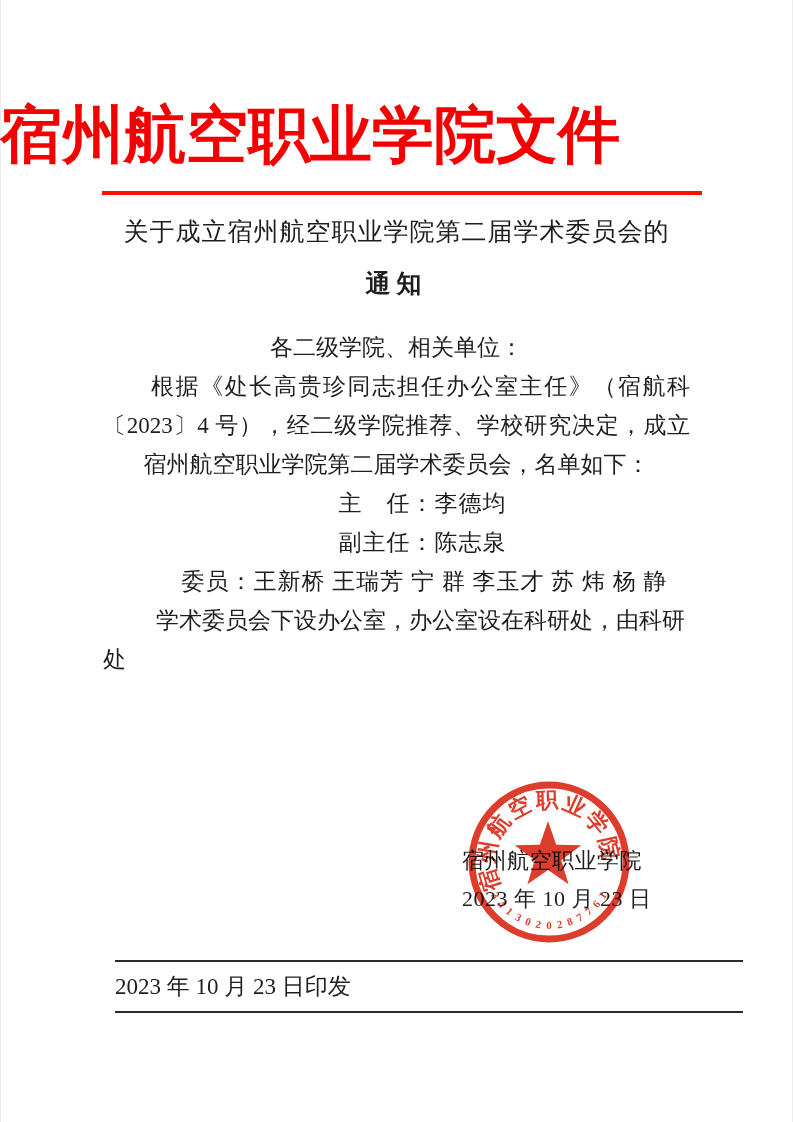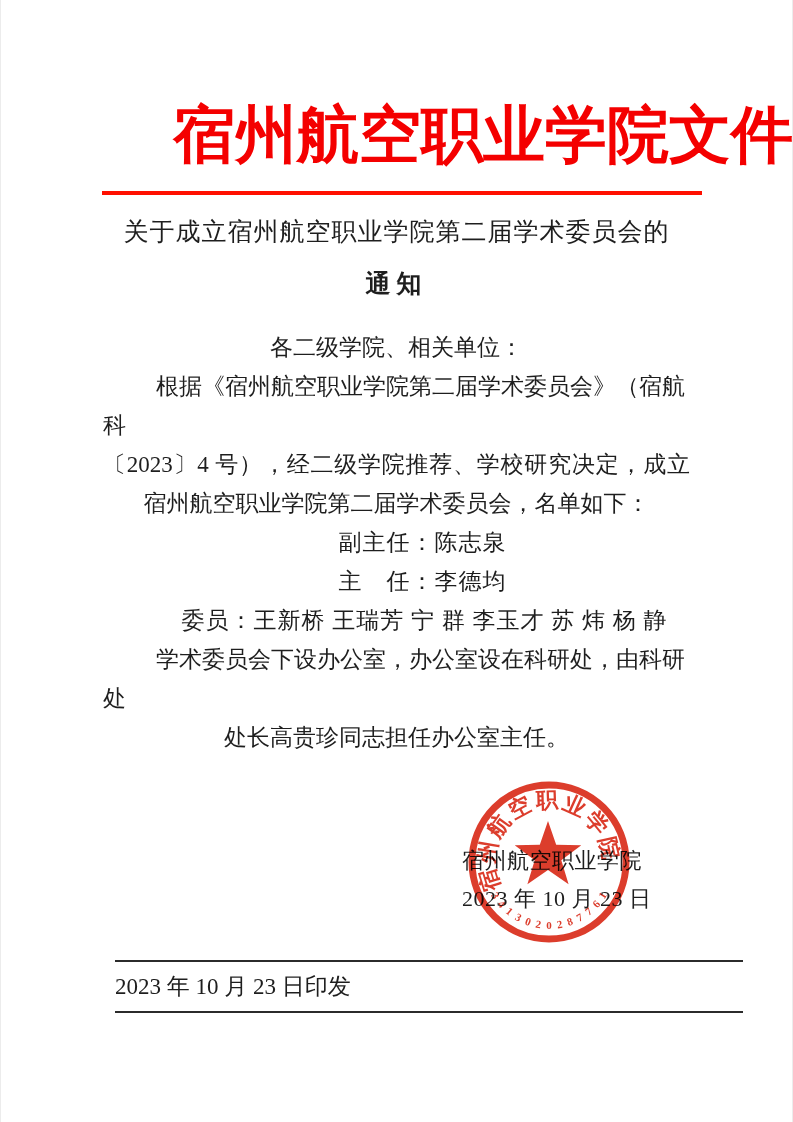--- a/index.html
+++ b/index.html
@@ -9,21 +9,21 @@
     margin:0 auto;
     background:#fff;
     box-sizing:border-box;
     font-family:"Liberation Serif","DejaVu Serif",serif;
     color:#1e1e1e;
     overflow:hidden;
     box-shadow:inset 1px 0 0 #ececec, inset -1px 0 0 #ececec;
   }
   .header-title{
     padding-top:96px;
-    text-align:right;
+    text-align:left;
     font-size:62px;
     line-height:78px;
     font-weight:bold;
     color:var(--header_red,#f40000);
     letter-spacing:0px;
     white-space:nowrap;
   }
   .doc-number{
     margin-top:46px;
     text-align:center;
@@ -99,28 +99,27 @@
   <div class="header-title">宿州航空职业学院文件</div>
 
 
   <div class="red-line"></div>
 
   <div class="notice-title">关于成立宿州航空职业学院第二届学术委员会的</div>
   <div class="notice-subtitle">通知</div>
 
   <div class="doc-body">
     <div>各二级学院、相关单位：</div>
-    <div class="l-indent l-fill">根据《宿州航空职业学院第二届学术委员会》（宿航科</div>
+    <div class="l-indent l-fill">根据《处长高贵珍同志担任办公室主任》（宿航科</div>
     <div class="l-fill">〔2023〕4 号），经二级学院推荐、学校研究决定，成立</div>
     <div>宿州航空职业学院第二届学术委员会，名单如下：</div>
+    <div class="l-name">主　任：李德均</div>
     <div class="l-name">副主任：陈志泉</div>
-    <div class="l-name">主　任：李德均</div>
     <div class="l-members">委员：王新桥 王瑞芳 宁 群 李玉才 苏 炜 杨 静</div>
     <div class="l-indent l-fill">学术委员会下设办公室，办公室设在科研处，由科研处</div>
-    <div>处长高贵珍同志担任办公室主任。</div>
   </div>
 
   <div class="signature">
     <div>宿州航空职业学院</div>
     <div>2023 年 10 月 23 日</div>
   </div>
 
   <svg class="seal" viewBox="0 0 176 176" xmlns="http://www.w3.org/2000/svg">
     <circle cx="88" cy="88" r="77" fill="none" stroke-width="7" stroke="#d92c1a"></circle>
     <polygon points="87,47 78.8,70.7 53.7,71.2 73.7,86.3 66.4,110.3 87,96 107.6,110.3 100.3,86.3 120.3,71.2 95.2,70.7" fill="#d92c1a"></polygon>

